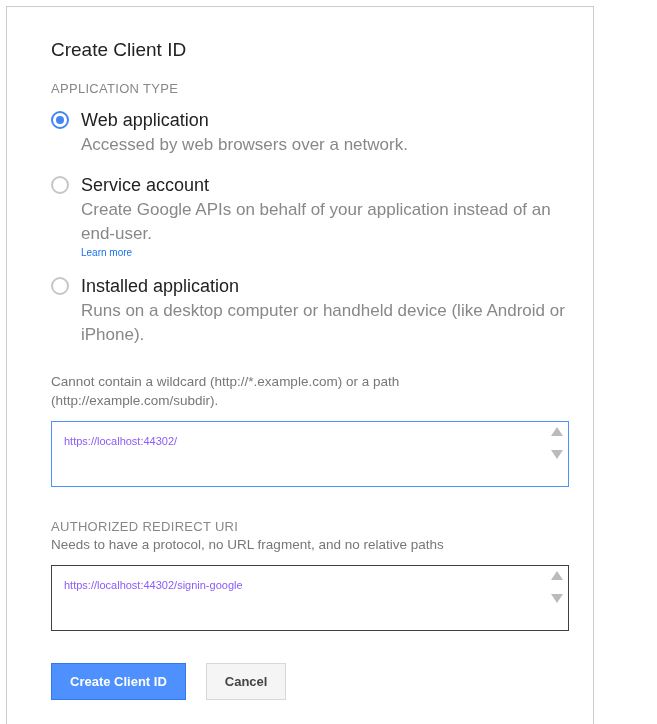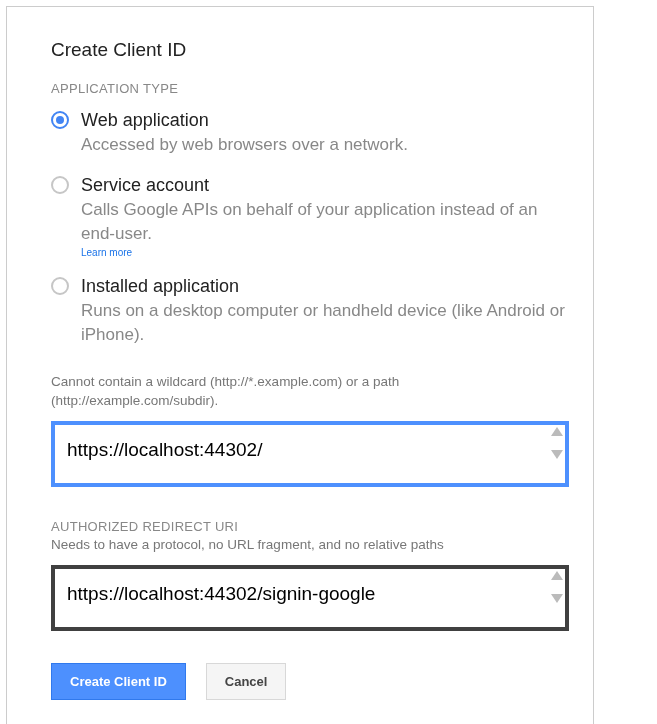--- a/index.html
+++ b/index.html
@@ -85,24 +85,24 @@
       font-size: 10px;
     }
     .textarea-wrap {
       position: relative;
       width: 100%;
       margin-bottom: 28px;
     }
     .textarea {
       width: 100%;
       height: 66px;
-      border: 4px solid #404040;
+      border: 1px solid #404040;
       padding: 12px 26px 12px 12px;
-      font-size: 19px;
-      color: #000000;
+      font-size: 11px;
+      color: #8b5cf6;
       font-family: Arial, Helvetica, sans-serif;
       resize: none;
       outline: none;
       line-height: 1.4;
     }
     .textarea.focused {
       border-color: #4d90fe;
     }
     .scroll-indicator {
       position: absolute;
@@ -159,21 +159,21 @@
       <div class="radio-content">
         <div class="radio-title">Web application</div>
         <div class="radio-desc">Accessed by web browsers over a network.</div>
       </div>
     </div>
 
     <div class="radio-item">
       <div class="radio-circle"></div>
       <div class="radio-content">
         <div class="radio-title">Service account</div>
-        <div class="radio-desc">Calls Google APIs on behalf of your application instead of an end-user.</div>
+        <div class="radio-desc">Create Google APIs on behalf of your application instead of an end-user.</div>
         <a class="link">Learn more</a>
       </div>
     </div>
 
     <div class="radio-item">
       <div class="radio-circle"></div>
       <div class="radio-content">
         <div class="radio-title">Installed application</div>
         <div class="radio-desc">Runs on a desktop computer or handheld device (like Android or iPhone).</div>
       </div>

